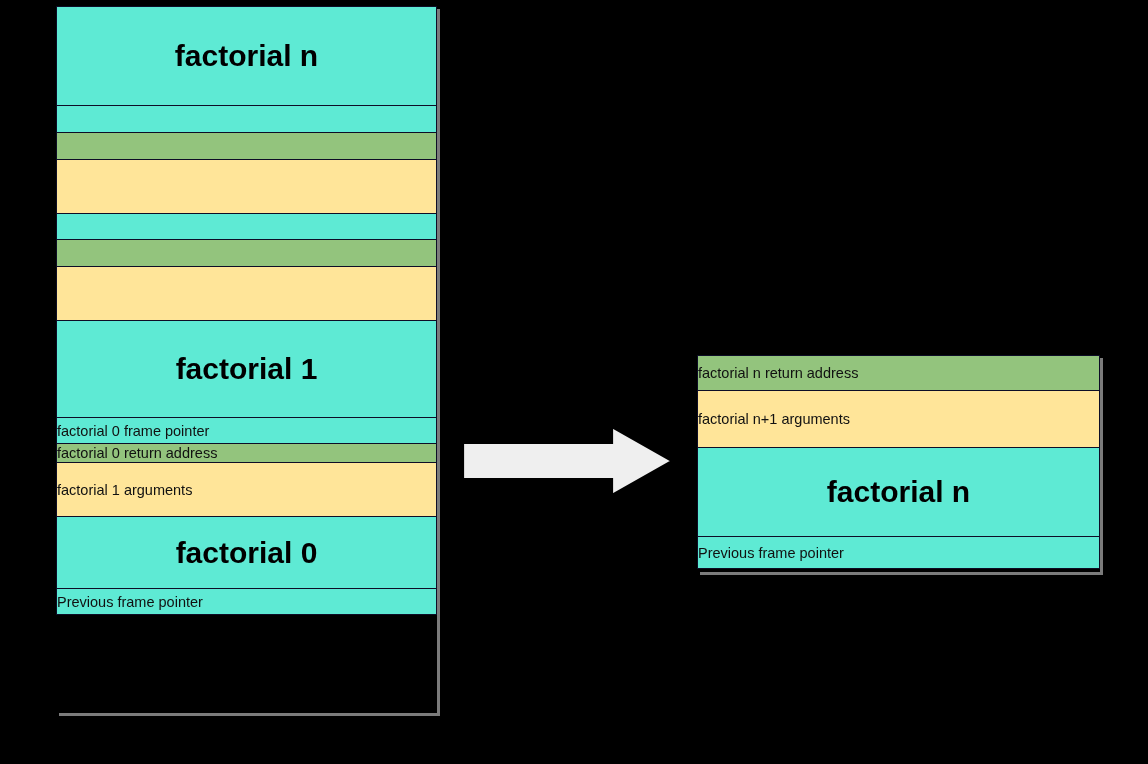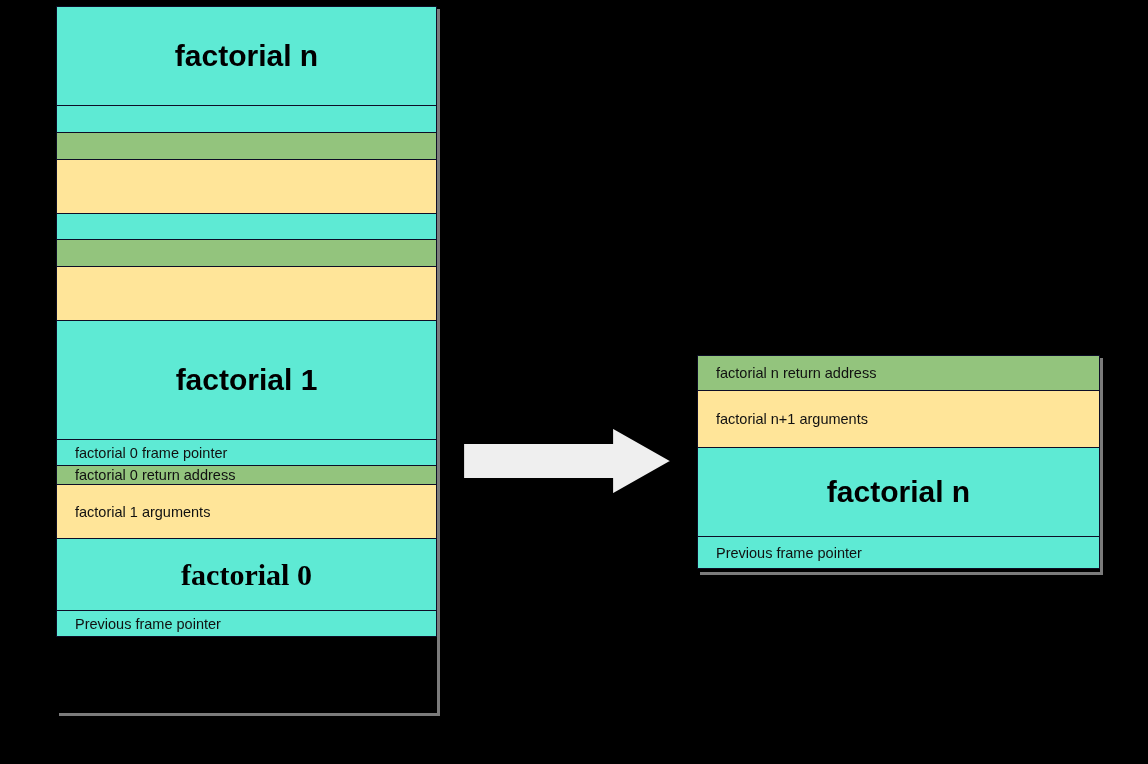--- a/index.html
+++ b/index.html
@@ -43,21 +43,21 @@
   
   .label-big {
     justify-content: center;
     font-size: 30px;
     font-weight: bold;
     color: #000000;
     letter-spacing: 0px;
   }
   .label-small {
     justify-content: flex-start;
-    padding-left: 18px;
+    padding-left: 0;
     font-size: 14.5px;
     font-weight: normal;
     color: #111111;
   }
   .label-empty { }
 
   
   #left-stack {
     left: 56px;
     top: 6px;
@@ -86,25 +86,25 @@
 <body>
 
 <div class="stack" id="left-stack">
     <div class="cell fill-blue label-big" style="height: 100px;">factorial n</div>
     <div class="cell fill-blue label-empty" style="height: 28px;"></div>
     <div class="cell fill-green label-empty" style="height: 28px;"></div>
     <div class="cell fill-yellow label-empty" style="height: 55px;"></div>
     <div class="cell fill-blue label-empty" style="height: 27px;"></div>
     <div class="cell fill-green label-empty" style="height: 28px;"></div>
     <div class="cell fill-yellow label-empty" style="height: 55px;"></div>
-    <div class="cell fill-blue label-big" style="height: 120px; text-align: center;">factorial 1</div>
+    <div class="cell fill-blue label-big" style="height: 98px; text-align: center;">factorial 1</div>
     <div class="cell fill-blue label-small" style="height: 27px;">factorial 0 frame pointer</div>
     <div class="cell fill-green label-small" style="height: 20px;">factorial 0 return address</div>
     <div class="cell fill-yellow label-small" style="height: 55px;">factorial 1 arguments</div>
-    <div class="cell fill-blue label-big" style="height: 73px; font-family: Liberation Serif, serif;">factorial 0</div>
+    <div class="cell fill-blue label-big" style="height: 73px;">factorial 0</div>
     <div class="cell fill-blue label-small" style="height: 27px;">Previous frame pointer</div>
   </div>
 
 <div id="transition-arrow">
   <svg width="214" height="74" viewBox="0 0 214 74" xmlns="http://www.w3.org/2000/svg">
     <polygon points="2,19 151,19 151,3 211,37 151,71 151,55 2,55" fill="#efefef" stroke="#000000" stroke-width="2.2" stroke-linejoin="miter"></polygon>
   </svg>
 </div>
 
 <div class="stack" id="right-stack">

